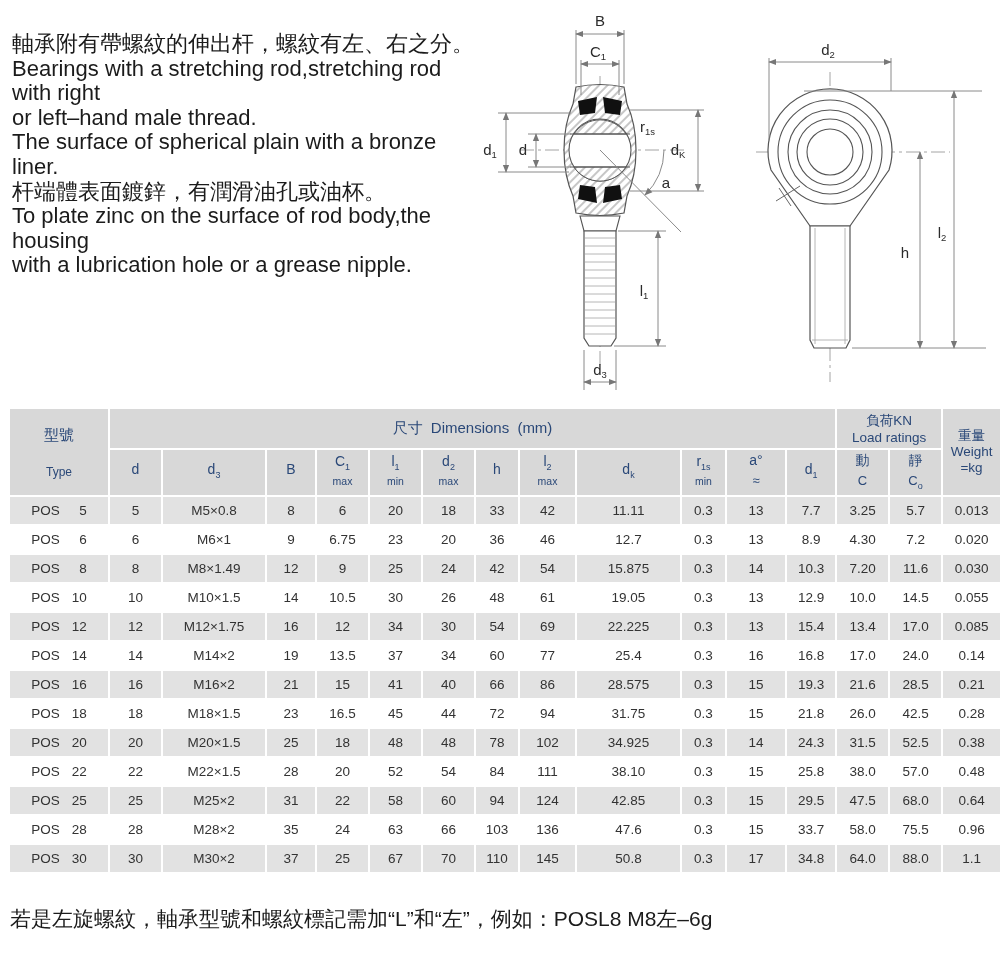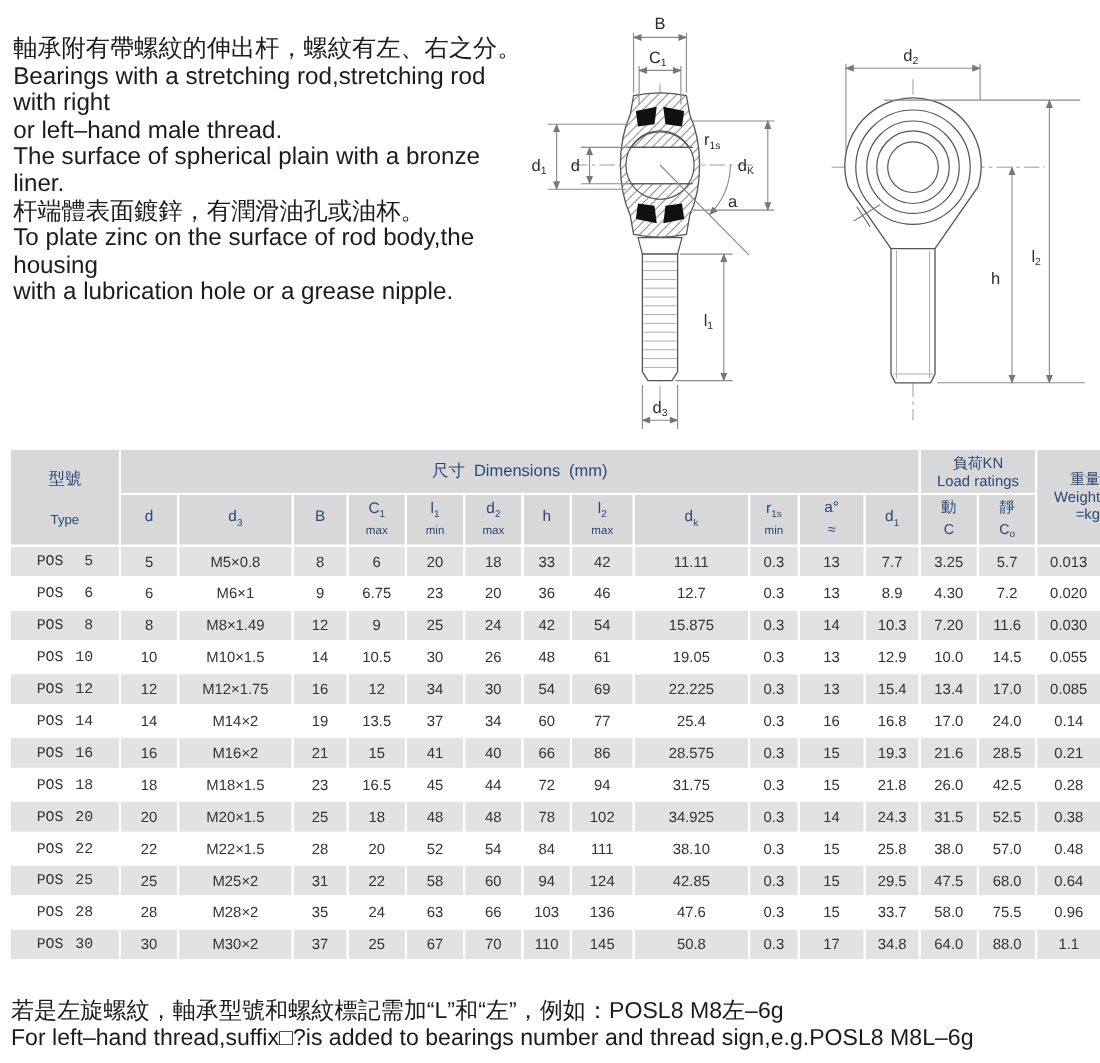--- a/index.html
+++ b/index.html
@@ -27,25 +27,25 @@
   .group-row th { height:39px; font-size:15px; }
   .sub-row th { height:45px; font-size:14px; }
   .hdr-sym { font-size:14px; line-height:15px; }
   .hdr-unit { font-size:10.5px; line-height:12px; margin-top:1px; }
   .big-unit .hdr-unit { font-size:13px; }
   thead sub { font-size:9px; }
   .dims-group-th { word-spacing:4px; }
   .type-th .type-cn { font-size:15px; margin-bottom:20px; }
   .type-th .type-en { font-size:12px; }
   .load-th div { line-height:17px; font-size:13.5px; }
-  .weight-th div { line-height:16px; font-size:13.5px;text-align:right; }
+  .weight-th div { line-height:16px; font-size:13.5px; }
   tbody td { font-size:13.5px; color:#333333; height:27px; }
   tbody tr:nth-child(odd) td  { background:#e2e2e2; }
   tbody tr:nth-child(even) td { background:#ffffff; }
-  td.type-cell span { display:inline-block;font-family:Liberation Mono, monospace; }
+  td.type-cell span { display:inline-block; }
   td.type-cell .size-num { min-width:17px; text-align:right; margin-left:10px; }
 
   
   .notes { position:absolute; left:10px; top:907px; font-size:21px; line-height:24.5px; color:#1b1b1b; }
   .notes p { margin:0; }
 </style>
 </head>
 <body>
 
 <div class="page">
@@ -538,16 +538,15 @@
           <td>34.8</td>
           <td>64.0</td>
           <td>88.0</td>
           <td>1.1</td>
         </tr>
       </tbody>
   </table>
 
   <div class="notes">
     <p>若是左旋螺紋，軸承型號和螺紋標記需加“L”和“左”，例如：POSL8  M8左–6g</p>
-    <p>For left–hand thread,suffix□?is added to bearings number and thread sign,e.g.POSL8  M8L–6g</p>
   </div>
 
 </div>
 
 </body></html>

